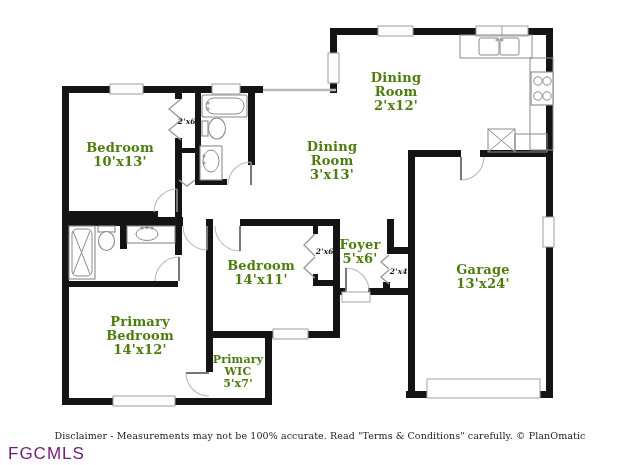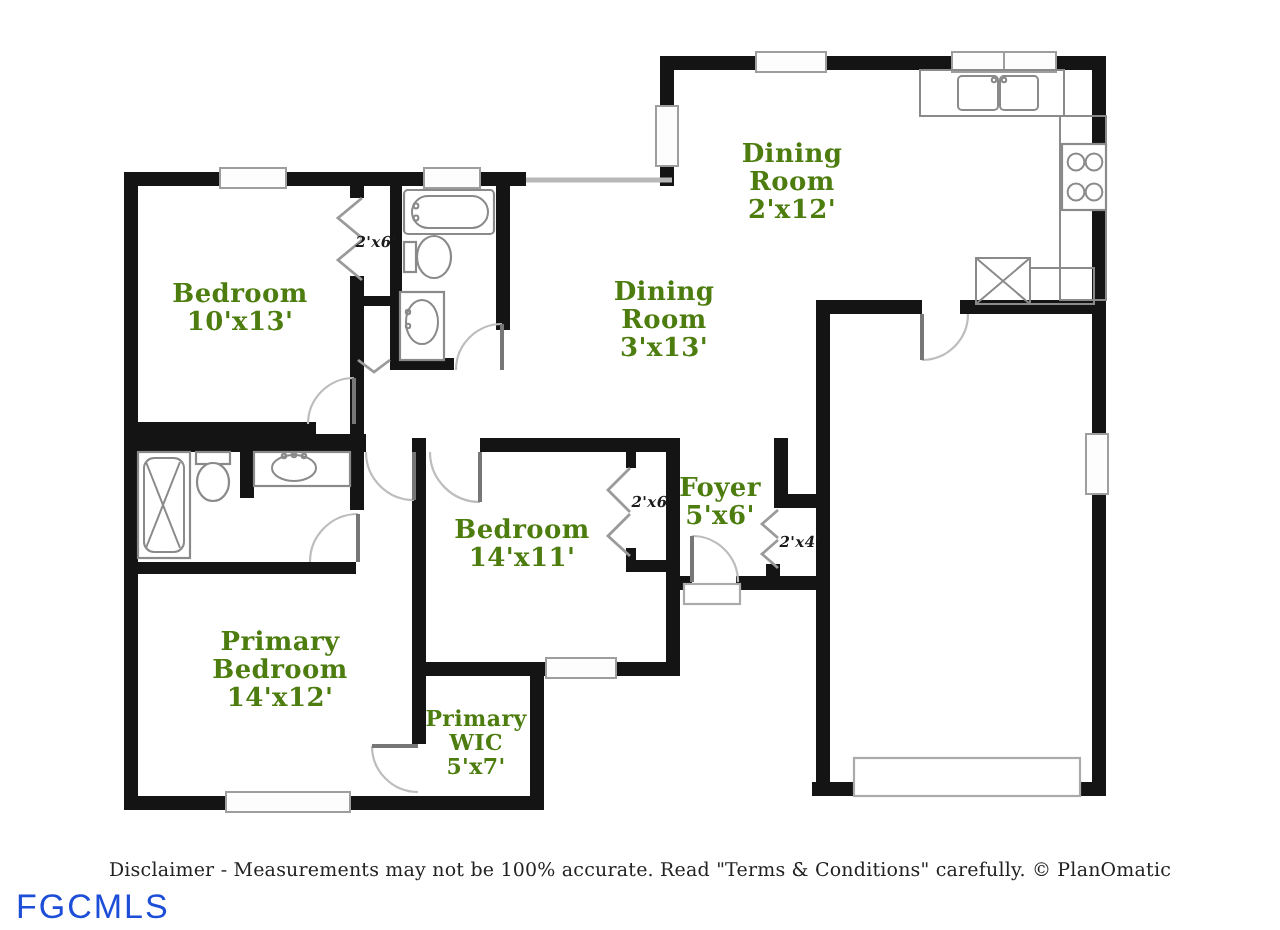--- a/index.html
+++ b/index.html
@@ -8,21 +8,21 @@
   #plan-svg{position:absolute;left:0;top:0;}
   .room-label{position:absolute;transform:translate(-50%,-50%);text-align:center;
               color:#4d7c0f;font-weight:bold;font-size:13px;line-height:1.08;
               letter-spacing:.2px;white-space:nowrap;}
   .room-label span{display:block;}
   .room-label.small{font-size:11px;}
   .closet-label{position:absolute;transform:translate(-50%,-50%);color:#1b1b1b;
                 font-weight:bold;font-size:7.5px;letter-spacing:.2px;white-space:nowrap;font-style:italic;}
   #disclaimer{position:absolute;left:0;top:430px;width:640px;text-align:center;
               color:#222;font-size:9.5px;letter-spacing:.1px;}
-  #watermark{position:absolute;left:8px;top:444px;color:#1d4ed8;font-size:17px;
+  #watermark{position:absolute;left:8px;top:444px;color:#701a75;font-size:17px;
              font-family:"Liberation Sans","DejaVu Sans",sans-serif;letter-spacing:1px;text-align:right;}
   .wall{fill:#141414;}
   .win{fill:#fdfdfd;stroke:#9e9e9e;stroke-width:1;}
   .fix{fill:#ffffff;stroke:#8a8a8a;stroke-width:1.1;}
   .fixline{fill:none;stroke:#8a8a8a;stroke-width:1;}
   .arc{fill:none;stroke:#bdbdbd;stroke-width:1.1;}
   .leaf{stroke:#777;stroke-width:2;}
   .bifold{fill:none;stroke:#9a9a9a;stroke-width:1.4;}
 </style>
 </head>
@@ -215,20 +215,24 @@
   <div class="room-label" style="left:140px;top:336px">
     <span>Primary</span>
       <span>Bedroom</span>
       <span>14'x12'</span>
   </div>
   <div class="room-label small" style="left:238px;top:372px">
     <span>Primary</span>
       <span>WIC</span>
       <span>5'x7'</span>
   </div>
+  <div class="room-label" style="left:483px;top:277px">
+    <span>Garage</span>
+      <span>13'x24'</span>
+  </div>
 
   <div class="closet-label" style="left:188px;top:121px">2'x6'</div>
   <div class="closet-label" style="left:326px;top:251px">2'x6'</div>
   <div class="closet-label" style="left:400px;top:271px">2'x4'</div>
 
   <div id="disclaimer">Disclaimer - Measurements may not be 100% accurate. Read "Terms &amp; Conditions" carefully. © PlanOmatic</div>
   <div id="watermark">FGCMLS</div>
 </div>
 
 </body></html>

